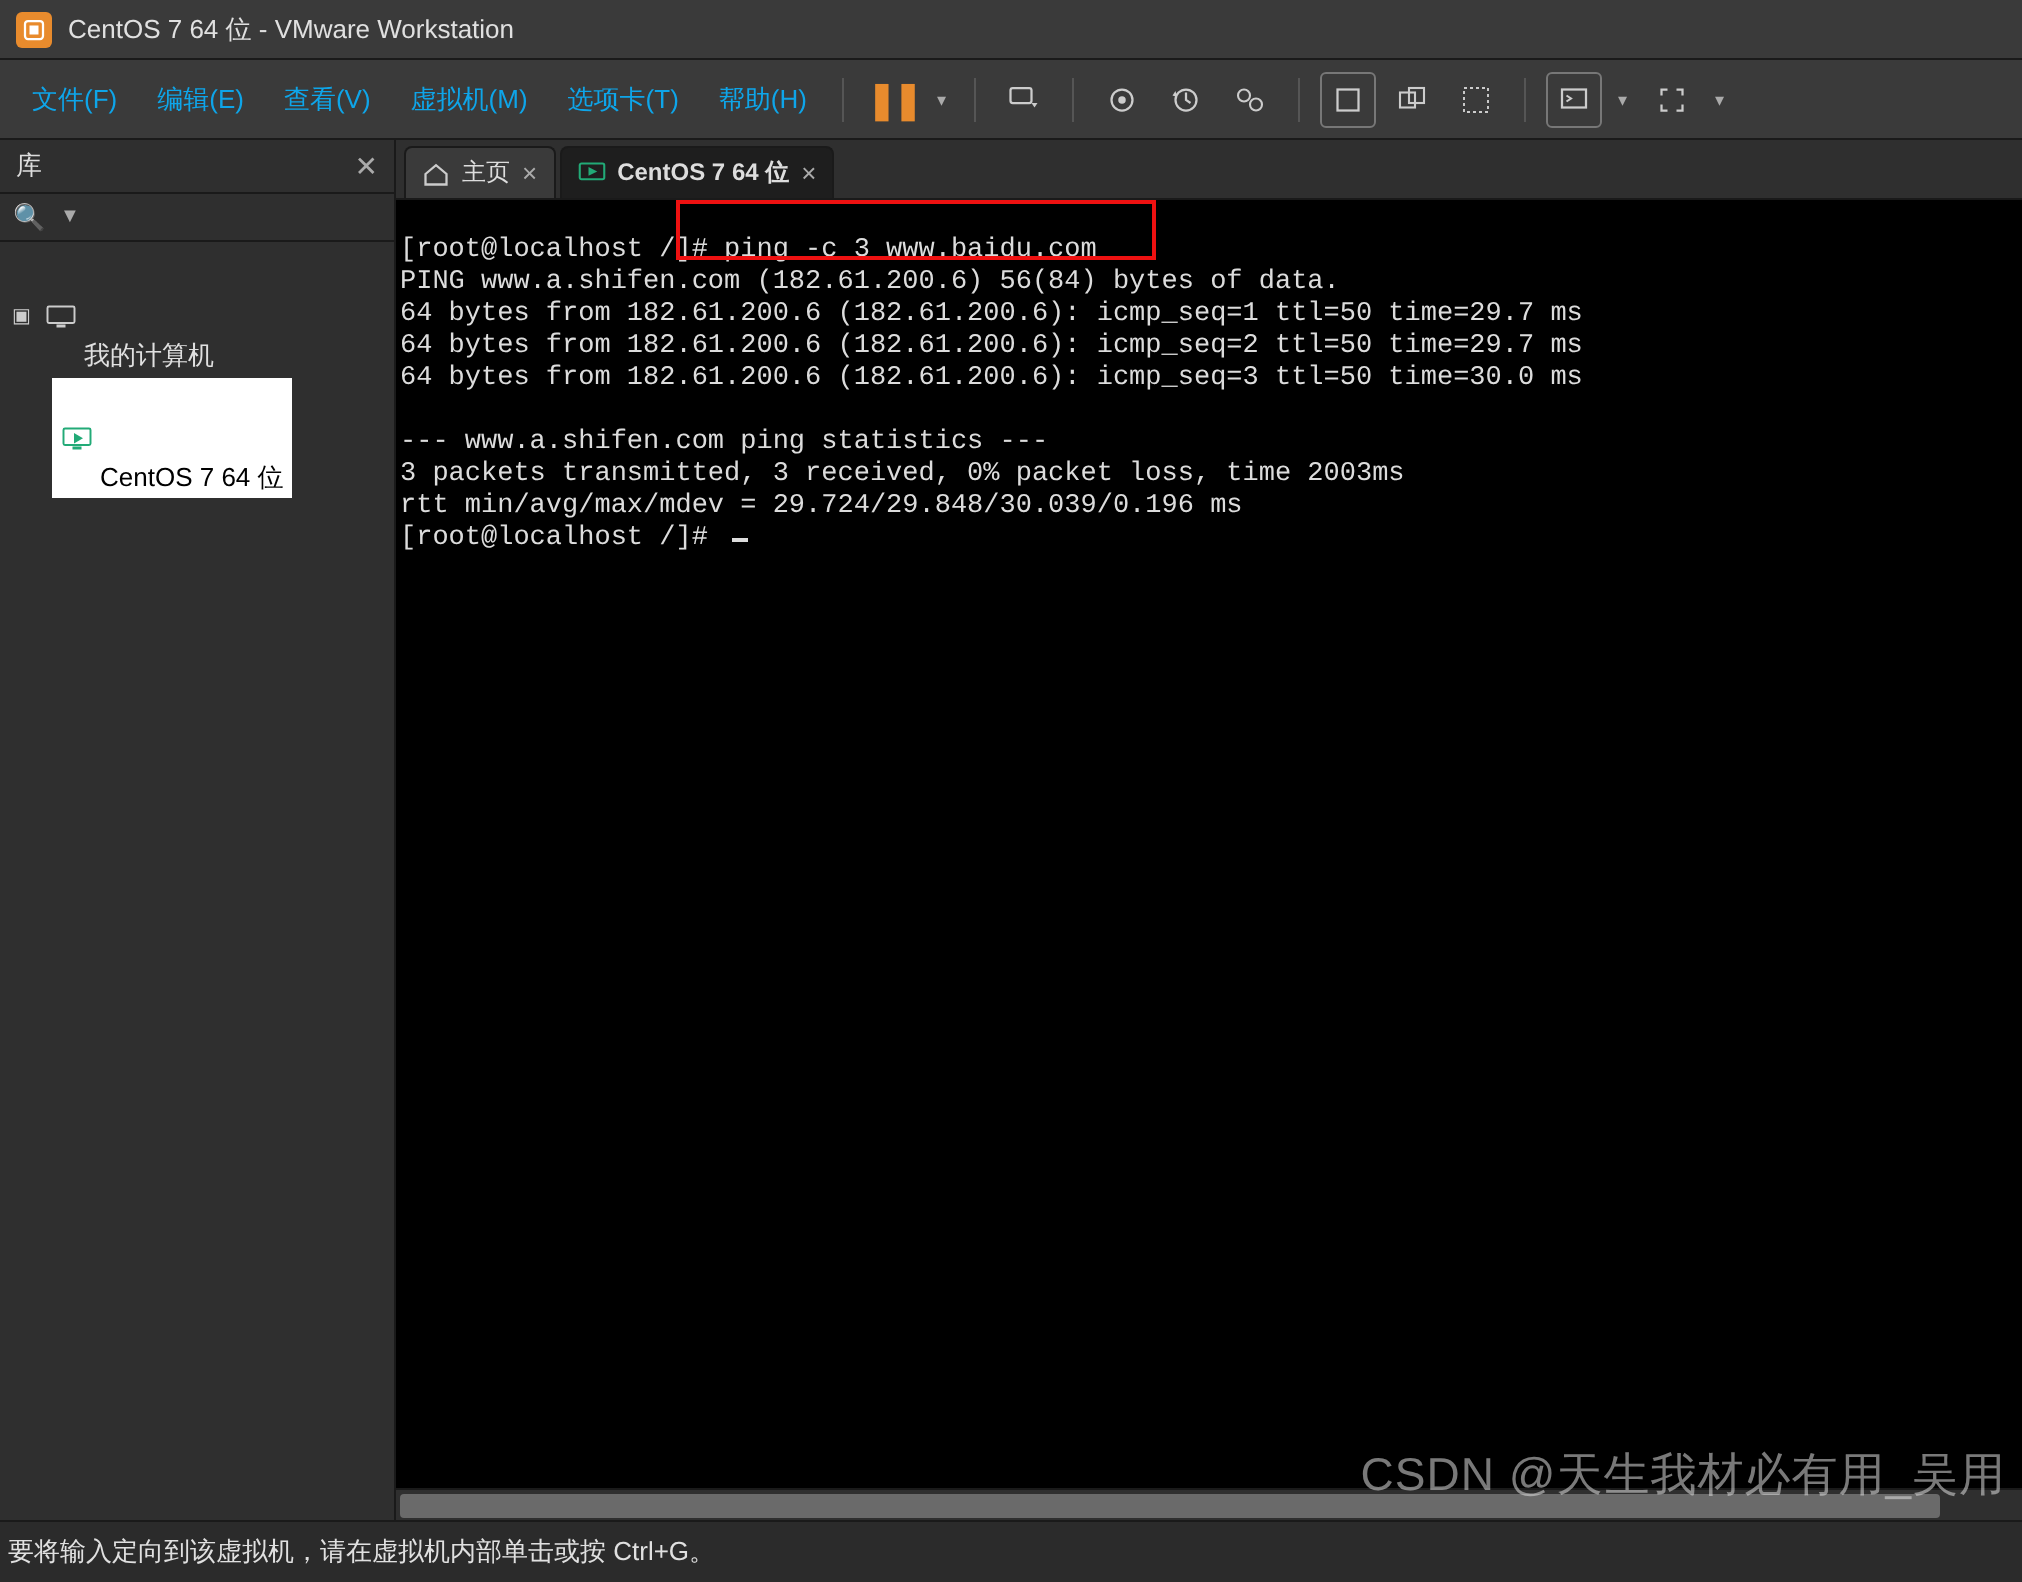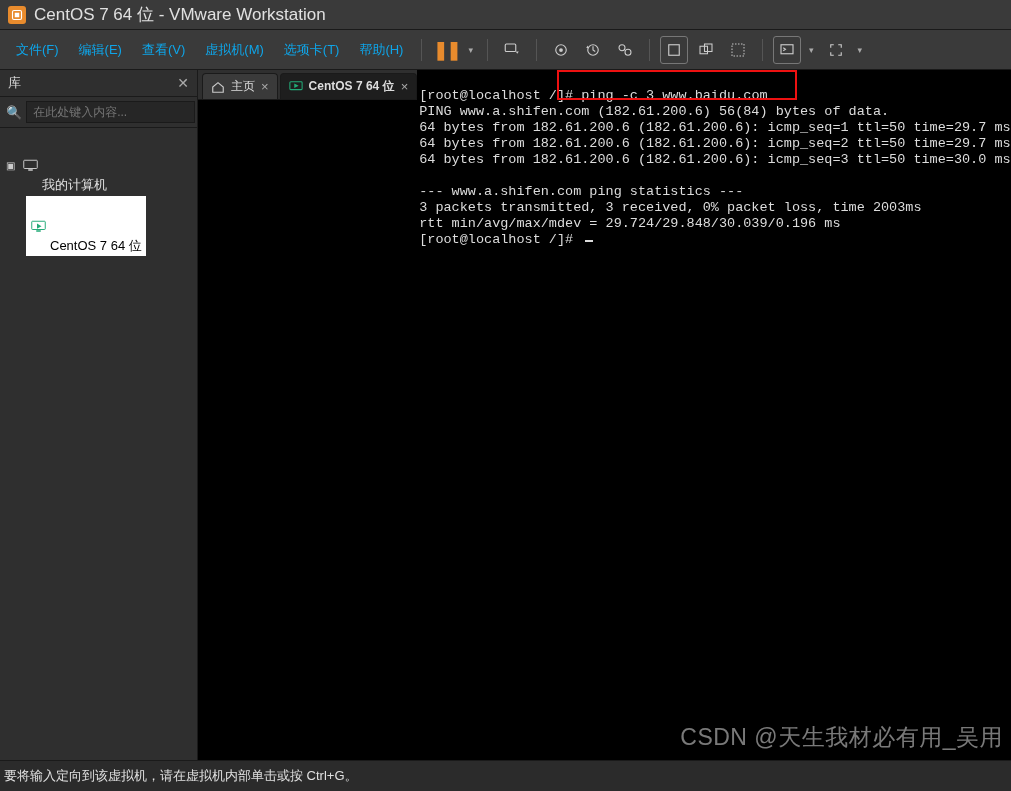--- a/index.html
+++ b/index.html
@@ -14,21 +14,21 @@
     height: 30px; background: #3a3a3a;
     display: flex; align-items: center; padding: 0 8px;
     border-bottom: 1px solid #1a1a1a;
   }
   .titlebar .logo {
     width: 18px; height: 18px; margin-right: 8px;
     background: #e88b2d; border-radius: 3px;
     display: flex; align-items: center; justify-content: center;
   }
   .titlebar .logo svg { width: 12px; height: 12px; }
-  .titlebar .title { color: #e0e0e0; font-size: 17px; }
+  .titlebar .title { color: #e0e0e0; font-size: 13px; }
   .menubar {
     height: 40px; background: #3a3a3a;
     display: flex; align-items: center; padding: 0 8px;
     border-bottom: 1px solid #1a1a1a; gap: 4px;
   }
   .menubar .menu-item {
     padding: 4px 8px; color: #0ea5e9; font-size: 13px; cursor: pointer;
   }
   .menubar .sep { width:1px; height:22px; background:#555; margin:0 6px; }
   .menubar .tb-btn {
@@ -66,21 +66,21 @@
   .tree-icon.monitor svg{ width:15px; height:13px;}
   .tree-label { color:#e0e0e0;margin-top:40px; }
   .tree-children { padding-left:22px; }
   .tree-item-selected {
     background:#fff; color:#000; display:inline-flex; align-items:center;
     padding:1px 4px; gap:4px;
   }
   .tree-item-selected .tree-label{ color:#000;}
   .vm-icon { width:16px; height:14px; display:inline-flex; align-items:center; justify-content:center;}
   .vm-icon svg{ width:15px; height:13px;}
-  .content { flex:1; display:flex; flex-direction:row; background:#000; position:relative;}
+  .content { flex:1; display:flex; flex-direction:column; background:#000; position:relative;}
   .tabbar {
     height:30px; background:#2f2f2f; display:flex; align-items:flex-end;
     border-bottom:1px solid #1a1a1a; padding-left:4px; gap:2px;
   }
   .tab {
     height:26px; background:#3a3a3a; border:1px solid #1a1a1a; border-bottom:none;
     display:flex; align-items:center; padding:0 8px; gap:6px;
     border-radius:4px 4px 0 0; font-size:12px; cursor:pointer;
   }
   .tab.active { background:#1e1e1e; }
@@ -209,21 +209,20 @@
 
 <div class="main">
 
   <div class="sidebar">
     <div class="sidebar-header">
       <span class="lbl">库</span>
       <span class="close">✕</span>
     </div>
     <div class="search-row">
       <span class="sicon">🔍</span>
-      <input type="text" placeholder="在此处键入内容..." style="">
       <span class="dropdown">▼</span>
     </div>
     <div class="tree">
       <div class="tree-row">
         <span class="tree-toggle">▣</span>
         <span class="tree-icon monitor">
           <svg viewBox="0 0 20 16">
               <rect x="1" y="1" width="18" height="11" rx="1" fill="none" stroke="#ccc" stroke-width="1.3"></rect>
               <rect x="7" y="13" width="6" height="2" fill="#ccc"></rect>
             </svg>

